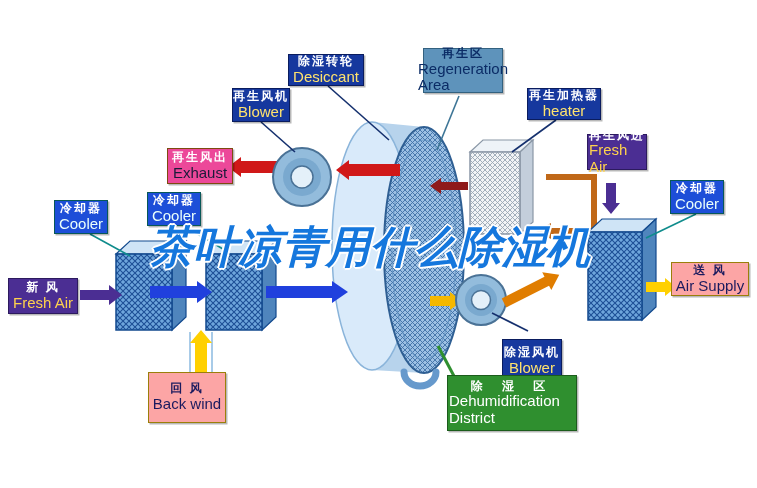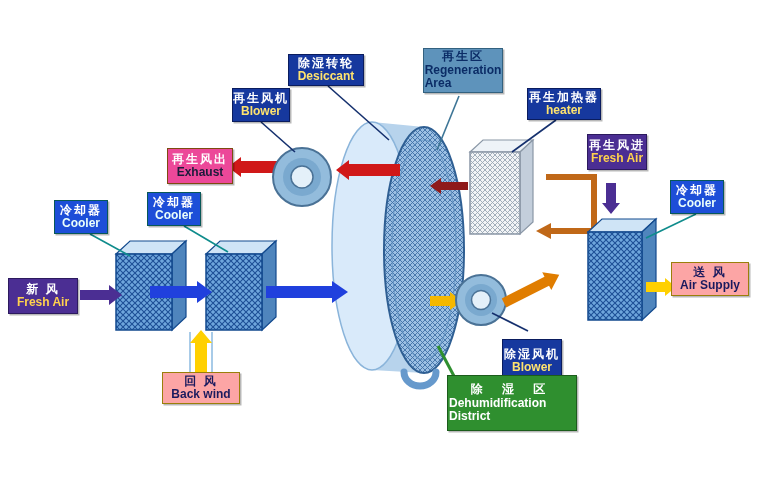--- a/index.html
+++ b/index.html
@@ -5,21 +5,21 @@
   html,body{margin:0;padding:0;background:#ffffff;}
   .stage{position:relative;width:757px;height:488px;background:#fff;overflow:hidden;
          font-family:"Liberation Sans",sans-serif;}
   .stage svg{position:absolute;left:0;top:0;z-index:1;}
 
   
   .lbl{position:absolute;box-sizing:border-box;display:flex;flex-direction:column;
        align-items:center;justify-content:center;padding:1px;
        border:1px solid #2a2a3a;box-shadow:1.5px 1.5px 0 rgba(0,0,0,.28);z-index:3;}
   .zh{font-size:12px;font-weight:700;letter-spacing:2px;line-height:1.15;white-space:nowrap;}
-  .en{font-size:12px;font-weight:700;line-height:1.1;}
+  .en{font-size:15px;font-weight:400;line-height:1.1;}
 
   .lbl-blue{background:#16389e;border-color:#0a1c5e}
   .lbl-blue .zh{color:#fff}.lbl-blue .en{color:#ffe36e}
   .lbl-teal{background:#1d4ed8;border-color:#085858}
   .lbl-teal .zh{color:#fff}.lbl-teal .en{color:#eafffb}
   .lbl-purple{background:#4b2e93;border-color:#2c1a5e}
   .lbl-purple .zh{color:#fff}.lbl-purple .en{color:#ffd24d}
   .lbl-orange{background:#ec4899;border-color:#7e4a10}
   .lbl-orange .zh{color:#fff}.lbl-orange .en{color:#1b1b3a}
   .lbl-yellow{background:#fca5a5;border-color:#9a7f0a}
@@ -166,21 +166,21 @@
   <div class="lbl lbl-teal" style="left:54px;top:200px;width:54px;height:34px">
     <span class="zh">冷却器</span>
     <span class="en">Cooler</span>
   </div>
 
   <div class="lbl lbl-purple" style="left:8px;top:278px;width:70px;height:36px">
     <span class="zh">新 风</span>
     <span class="en">Fresh Air</span>
   </div>
 
-  <div class="lbl lbl-yellow" style="left:162px;top:372px;width:78px;height:32px">
+  <div class="lbl lbl-yellow" style="left:148px;top:372px;width:78px;height:51px">
     <span class="zh">回 风</span>
     <span class="en">Back wind</span>
   </div>
 
   <div class="lbl lbl-purple" style="left:587px;top:134px;width:60px;height:36px">
     <span class="zh">再生风进</span>
     <span class="en">Fresh Air</span>
   </div>
 
   <div class="lbl lbl-teal" style="left:670px;top:180px;width:54px;height:34px">
@@ -196,14 +196,15 @@
   <div class="lbl lbl-blue" style="left:502px;top:339px;width:60px;height:44px">
     <span class="zh">除湿风机</span>
     <span class="en">Blower</span>
   </div>
 
   <div class="lbl lbl-green" style="left:447px;top:375px;width:130px;height:56px">
     <span class="zh">除 湿 区</span>
     <span class="en">Dehumidification District</span>
   </div>
 
+  <div class="watermark">茶叶凉青用什么除湿机</div>
 
 </div>
 
 </body></html>

